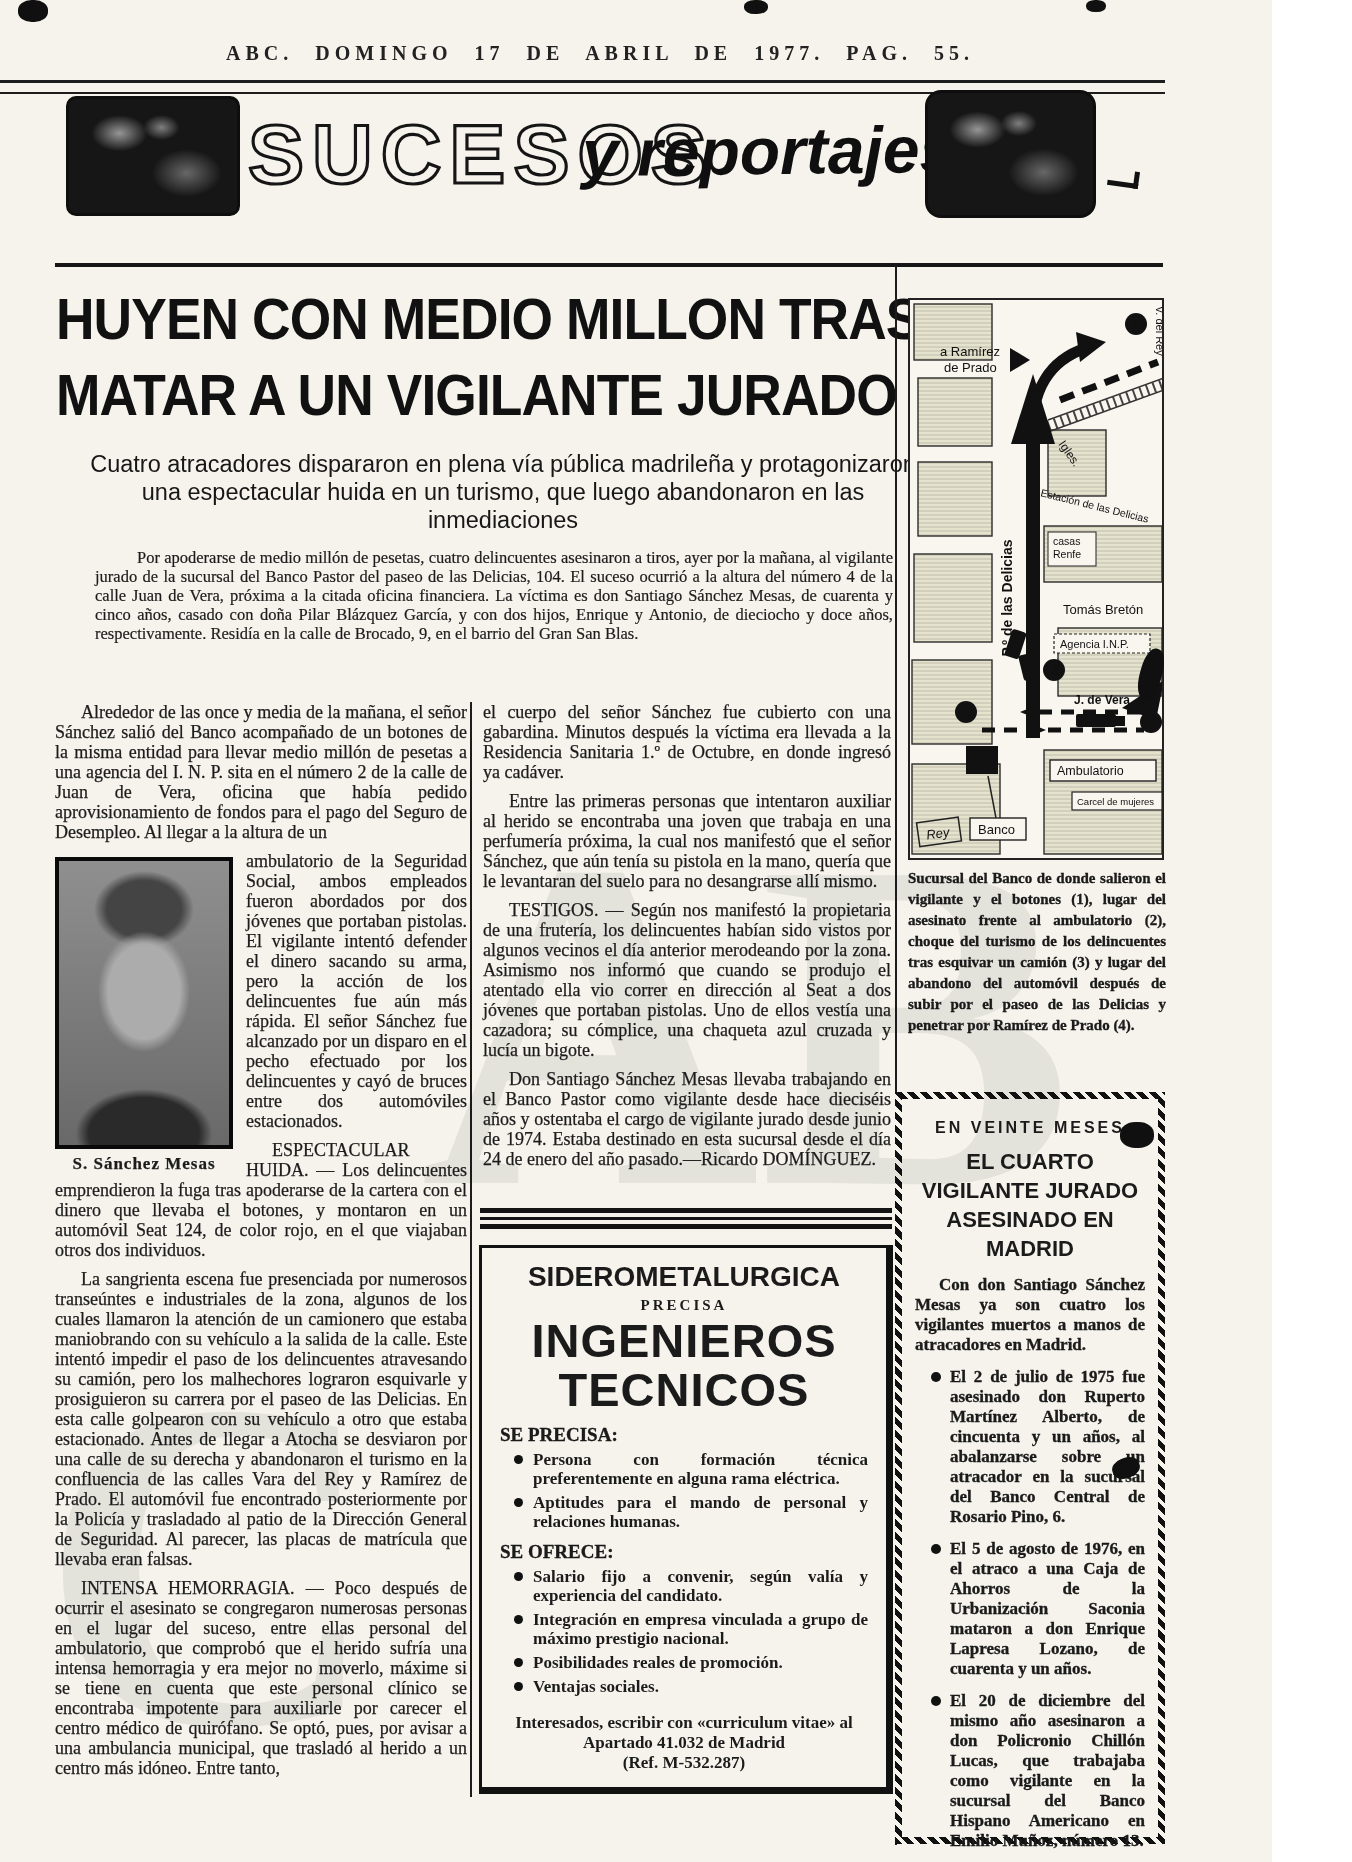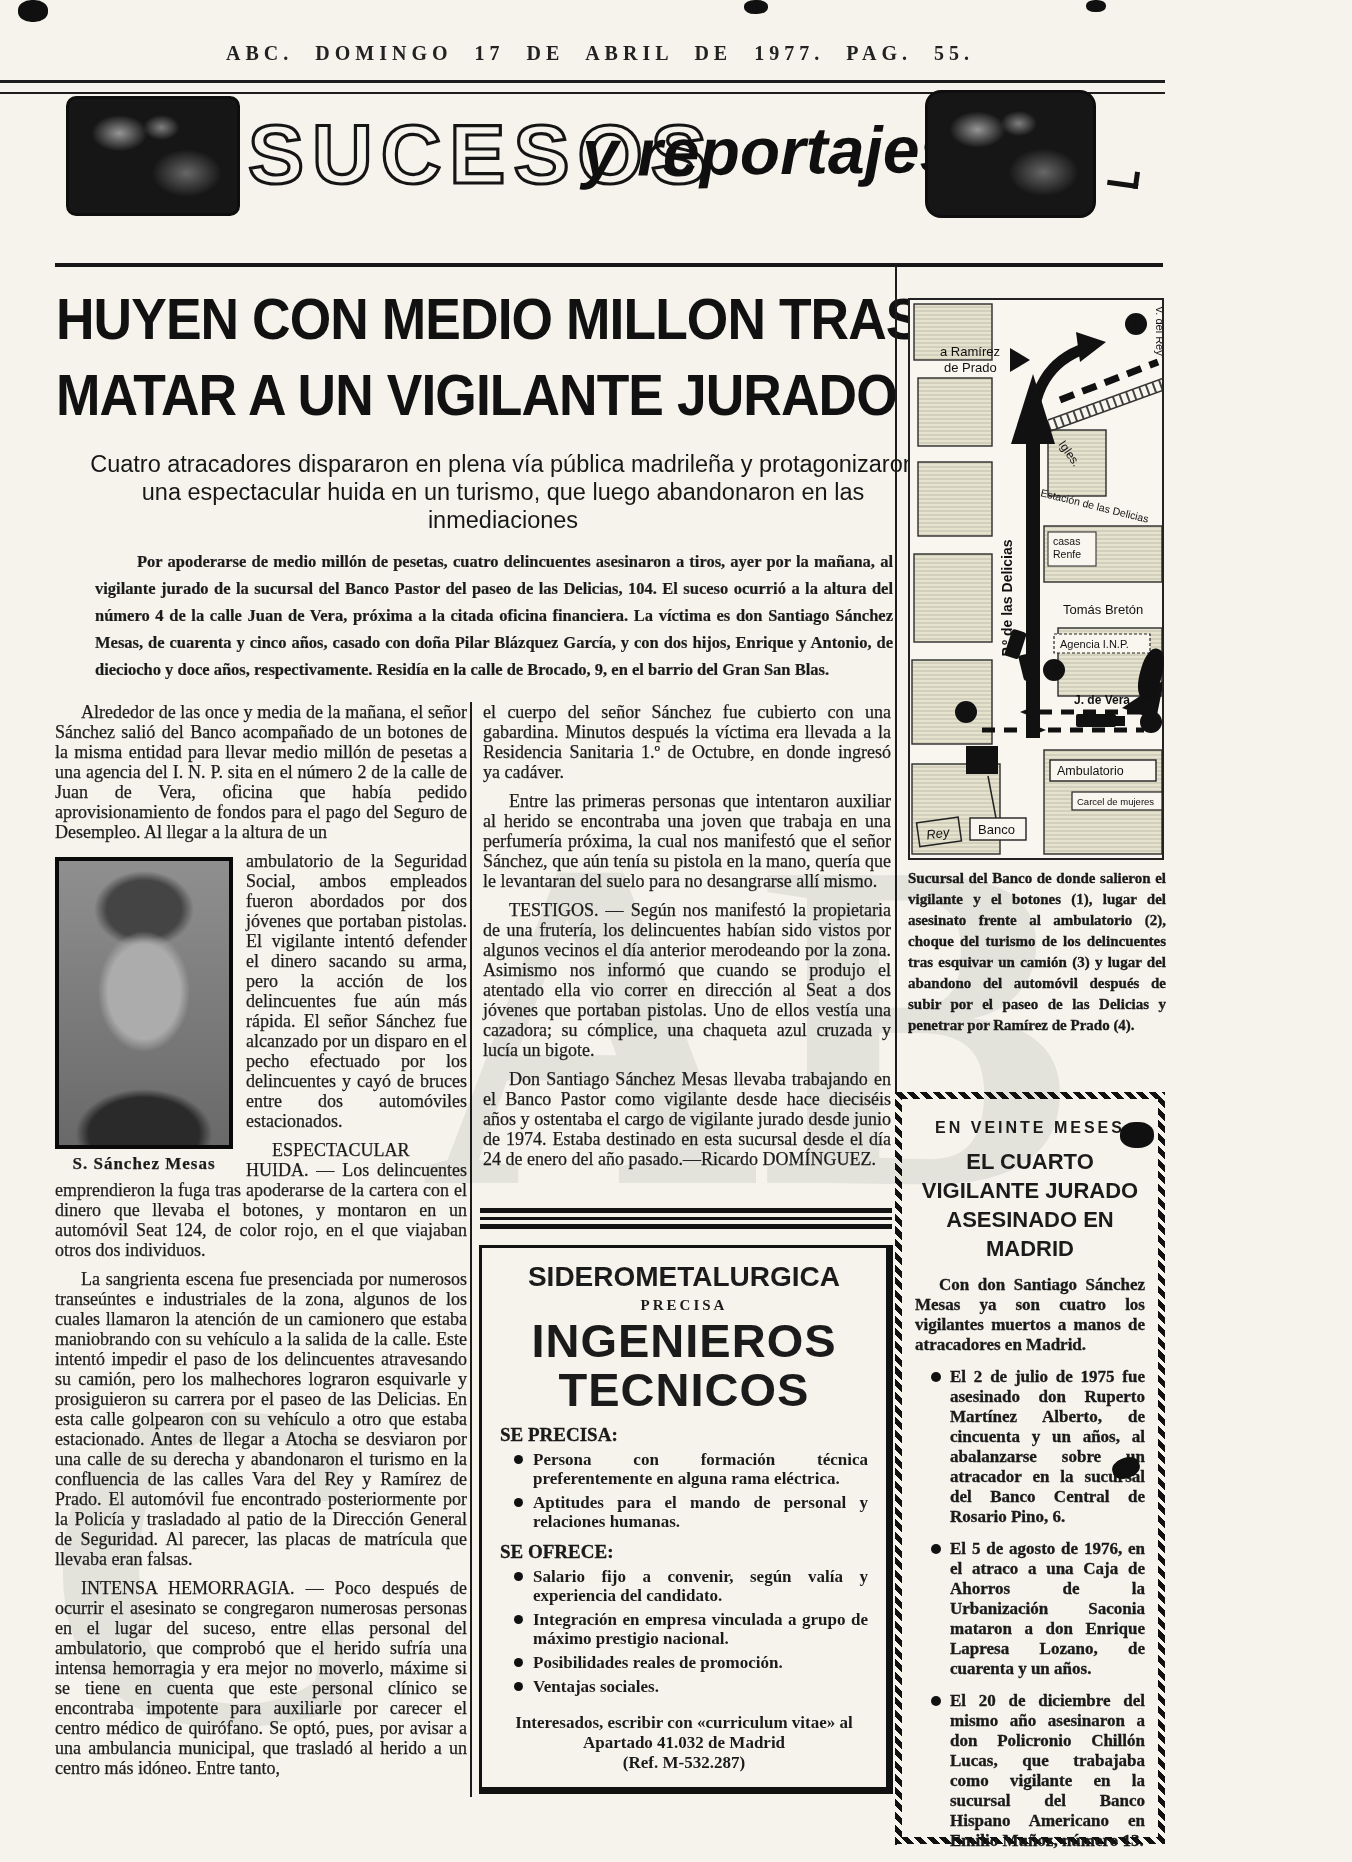--- a/index.html
+++ b/index.html
@@ -1,17 +1,17 @@
 <!DOCTYPE html>
 <html><head>
 <meta charset="utf-8">
 <style>
   html,body{margin:0;padding:0;}
-  .page{position:relative;width:1352px;height:1862px;background:#f5f3ec;overflow:hidden;
-        font-family:"Liberation Serif",serif;color:#1b1b1b;}
+  .page{position:relative;width:1252px;height:1862px;background:#f5f3ec;overflow:hidden;
+        font-family:"Liberation Serif",serif;color:#1b1b1b;padding-left:20px;}
   .abs{position:absolute;}
   
   .dateline{left:40px;top:42px;width:1120px;text-align:center;font-weight:bold;
             font-size:20px;letter-spacing:5px;word-spacing:12px;color:#222;}
   .toprule2{left:0;top:80px;width:1165px;height:9px;border-top:3px solid #1d1d1d;border-bottom:2px solid #1d1d1d;}
   
   .mastbox{background:radial-gradient(40px 26px at 30% 30%,rgba(255,255,255,.55),rgba(255,255,255,0) 70%),
            radial-gradient(50px 34px at 70% 65%,rgba(255,255,255,.35),rgba(255,255,255,0) 70%),
            radial-gradient(26px 18px at 55% 25%,rgba(255,255,255,.45),rgba(255,255,255,0) 70%),#161616;
            border:3px solid #0e0e0e;border-radius:10px;}
@@ -19,21 +19,21 @@
            letter-spacing:8px;color:#f5f3ec;-webkit-text-stroke:3.2px #151515;text-shadow:0 0 1px #151515;}
   .reportajes{font-family:"Liberation Sans",sans-serif;font-weight:bold;font-style:italic;
            font-size:66px;line-height:66px;letter-spacing:0px;color:#0f0f0f;transform:rotate(-.6deg);}
   .mainrule{left:55px;top:263px;width:1108px;height:4px;background:#161616;}
   
   .headline{left:56px;width:850px;font-family:"Liberation Sans",sans-serif;font-weight:bold;
             font-size:58px;line-height:62px;letter-spacing:-1px;color:#111;white-space:nowrap;
             transform:scaleX(.92);transform-origin:left center;}
   .subhead{left:60px;top:450px;width:832px;text-align:center;font-family:"Liberation Sans",sans-serif;
            font-size:23.5px;line-height:28px;color:#171717;margin-left:27px;}
-  .lead{left:95px;top:548px;width:798px;font-weight:bold;font-size:16.5px;line-height:27px;
+  .lead{left:95px;top:548px;width:798px;font-weight:normal;font-size:16.5px;line-height:19px;
         text-align:justify;text-indent:42px;-webkit-text-stroke:.2px #222;}
   
   .col{font-size:18px;line-height:20px;text-align:justify;-webkit-text-stroke:.25px #222;}
   .col p{margin:0 0 9px 0;text-indent:26px;}
   .col p.noind{text-indent:0;}
   .vrule{width:2px;background:#1c1c1c;}
   .photo-wrap{float:left;width:178px;margin:6px 13px 4px 0;}
   .photo{width:170px;height:284px;border:4px solid #101010;filter:grayscale(1) contrast(1.05);
          background:
           radial-gradient(95px 62px at 50% 96%, #2e2e2e 0 58%, rgba(0,0,0,0) 72%),

